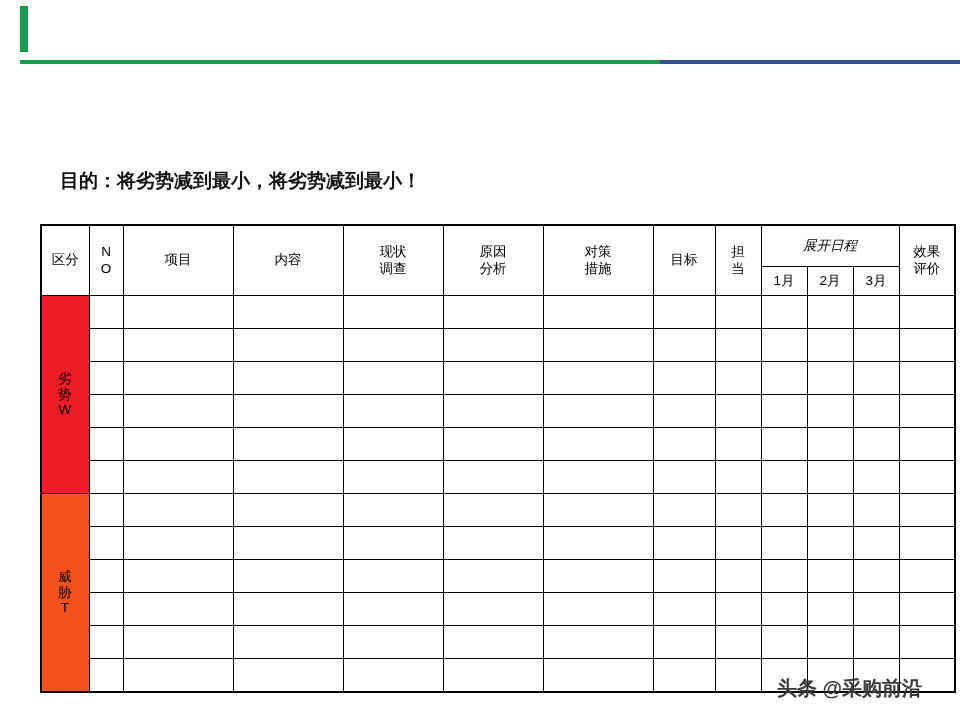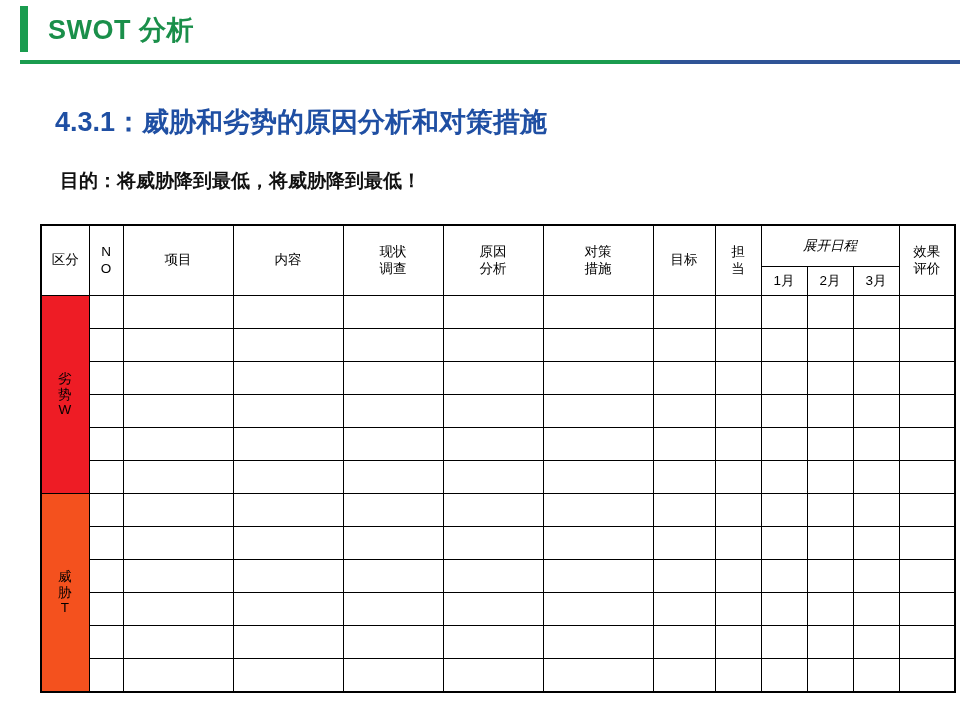--- a/index.html
+++ b/index.html
@@ -151,27 +151,25 @@
     display: inline-block;
   }
 </style>
 </head>
 <body>
 
 <div class="slide">
 
   <div class="header">
     <div class="header-accent"></div>
-    <div class="header-title">SWOT 分析</div>
     <div class="header-rule"></div>
     <div class="header-rule2"></div>
   </div>
 
-  <div class="subtitle">4.3.1：威胁和劣势的原因分析和对策措施</div>
-  <div class="purpose">目的：将威胁降到最低，将威胁降到最低！</div>
+  <div class="purpose">目的：将劣势减到最小，将劣势减到最小！</div>
 
   <div class="table-wrap">
     <table class="swot">
       <colgroup>
         <col style="width:48px">
         <col style="width:34px">
         <col style="width:110px">
         <col style="width:110px">
         <col style="width:100px">
         <col style="width:100px">
@@ -407,14 +405,17 @@
           <td class="rowcell"></td>
           <td class="rowcell"></td>
           <td class="rowcell"></td>
           <td class="rowcell"></td>
           <td class="rowcell"></td>
         </tr>
       </tbody>
     </table>
   </div>
 
+  <div class="watermark">
+    <span class="mark">头条 @采购前沿</span>
+  </div>
 
 </div>
 
 </body></html>

